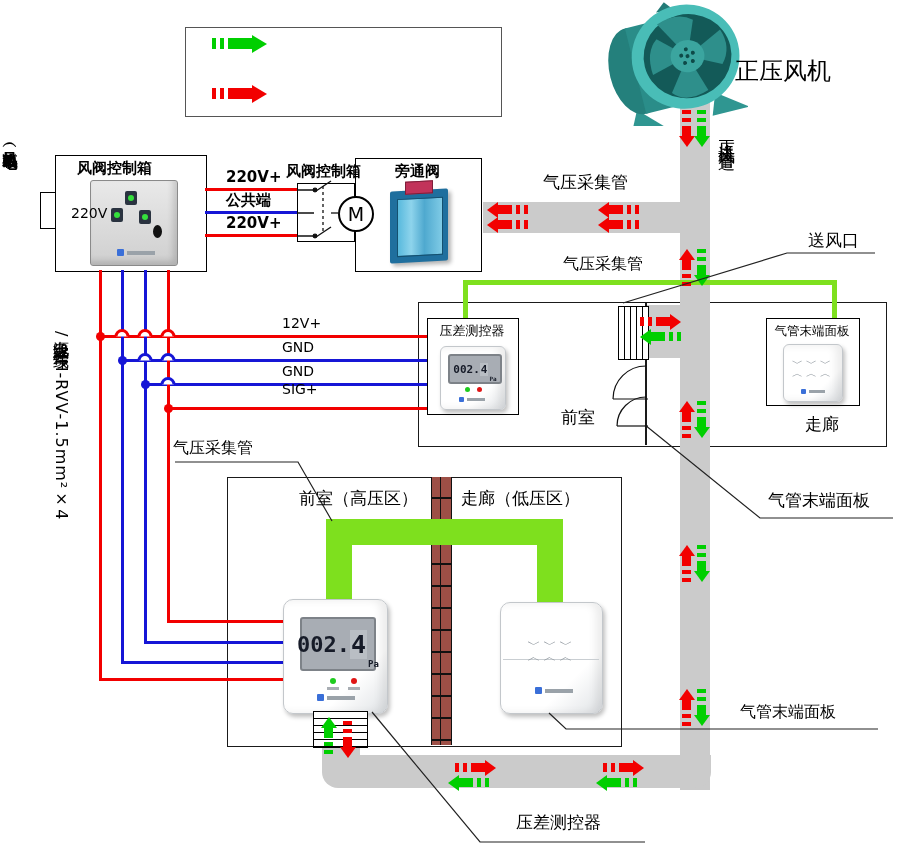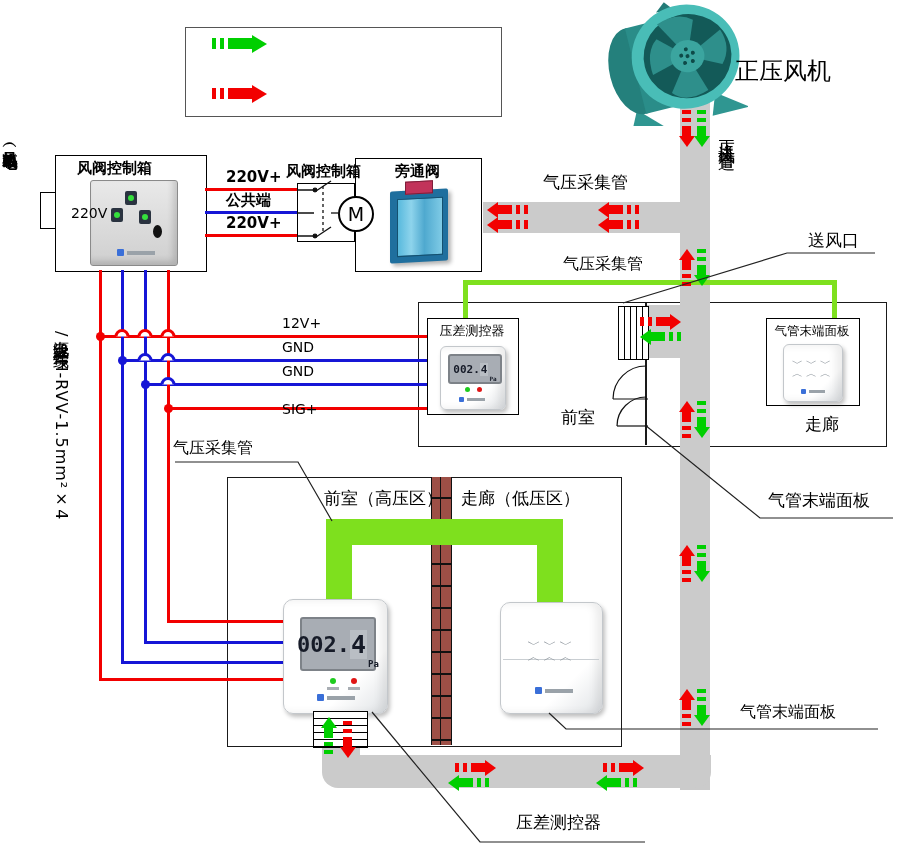--- a/index.html
+++ b/index.html
@@ -203,38 +203,38 @@
       </div>
   </div>
 
   <div class="wire rw" style="left:100px;top:335px;width:327px;height:3px;"></div>
   <div class="wire bw" style="left:122px;top:359px;width:305px;height:3px;"></div>
   <div class="wire bw" style="left:145px;top:383px;width:282px;height:3px;"></div>
   <div class="wire rw" style="left:168px;top:407px;width:259px;height:3px;"></div>
   <div class="lbl sm" style="left:282px;top:315px;">12V+</div>
   <div class="lbl sm" style="left:282px;top:339px;">GND</div>
   <div class="lbl sm" style="left:282px;top:363px;">GND</div>
-  <div class="lbl sm" style="left:282px;top:401px;">SIG+</div>
+  <div class="lbl sm" style="left:282px;top:381px;">SIG+</div>
   <div class="dot r" style="left:96px;top:332px;"></div>
   <div class="dot b" style="left:118px;top:356px;"></div>
   <div class="dot b" style="left:141px;top:380px;"></div>
   <div class="dot r" style="left:164px;top:404px;"></div>
 
   <div class="wire rw" style="left:99px;top:270px;width:3px;height:411px;"></div>
   <div class="wire rw" style="left:99px;top:678px;width:187px;height:3px;"></div>
   <div class="wire bw" style="left:121px;top:270px;width:3px;height:393px;"></div>
   <div class="wire bw" style="left:121px;top:661px;width:165px;height:3px;"></div>
   <div class="wire bw" style="left:144px;top:270px;width:3px;height:373px;"></div>
   <div class="wire bw" style="left:144px;top:641px;width:142px;height:3px;"></div>
   <div class="wire rw" style="left:167px;top:270px;width:3px;height:352px;"></div>
   <div class="wire rw" style="left:167px;top:620px;width:119px;height:3px;"></div>
   <div class="lbl vtext" style="left:50px;top:328px;height:330px;font-size:16px;letter-spacing:1px;">电源线/信号线 NH-RVV-1.5mm²×4</div>
 
   <div class="roombox" style="left:227px;top:477px;width:393px;height:268px;"></div>
-  <div class="lbl" style="left:299px;top:487px;margin-left:25px;">前室（高压区）</div>
+  <div class="lbl" style="left:299px;top:487px;">前室（高压区）</div>
   <div class="lbl" style="left:461px;top:487px;">走廊（低压区）</div>
   <div class="brick" style="left:431px;top:477px;width:19px;height:268px;"></div>
 
   <div class="tube" style="left:326px;top:519px;width:237px;height:26px;"></div>
   <div class="tube" style="left:326px;top:519px;width:26px;height:83px;"></div>
   <div class="tube" style="left:537px;top:519px;width:26px;height:86px;"></div>
   <div class="lbl" style="left:173px;top:438px;font-size:16px;">气压采集管</div>
 
   <div class="device" style="left:283px;top:599px;width:103px;height:113px;">
     <div class="lcd" style="left:16px;top:17px;width:72px;height:50px;font-size:22px;">

